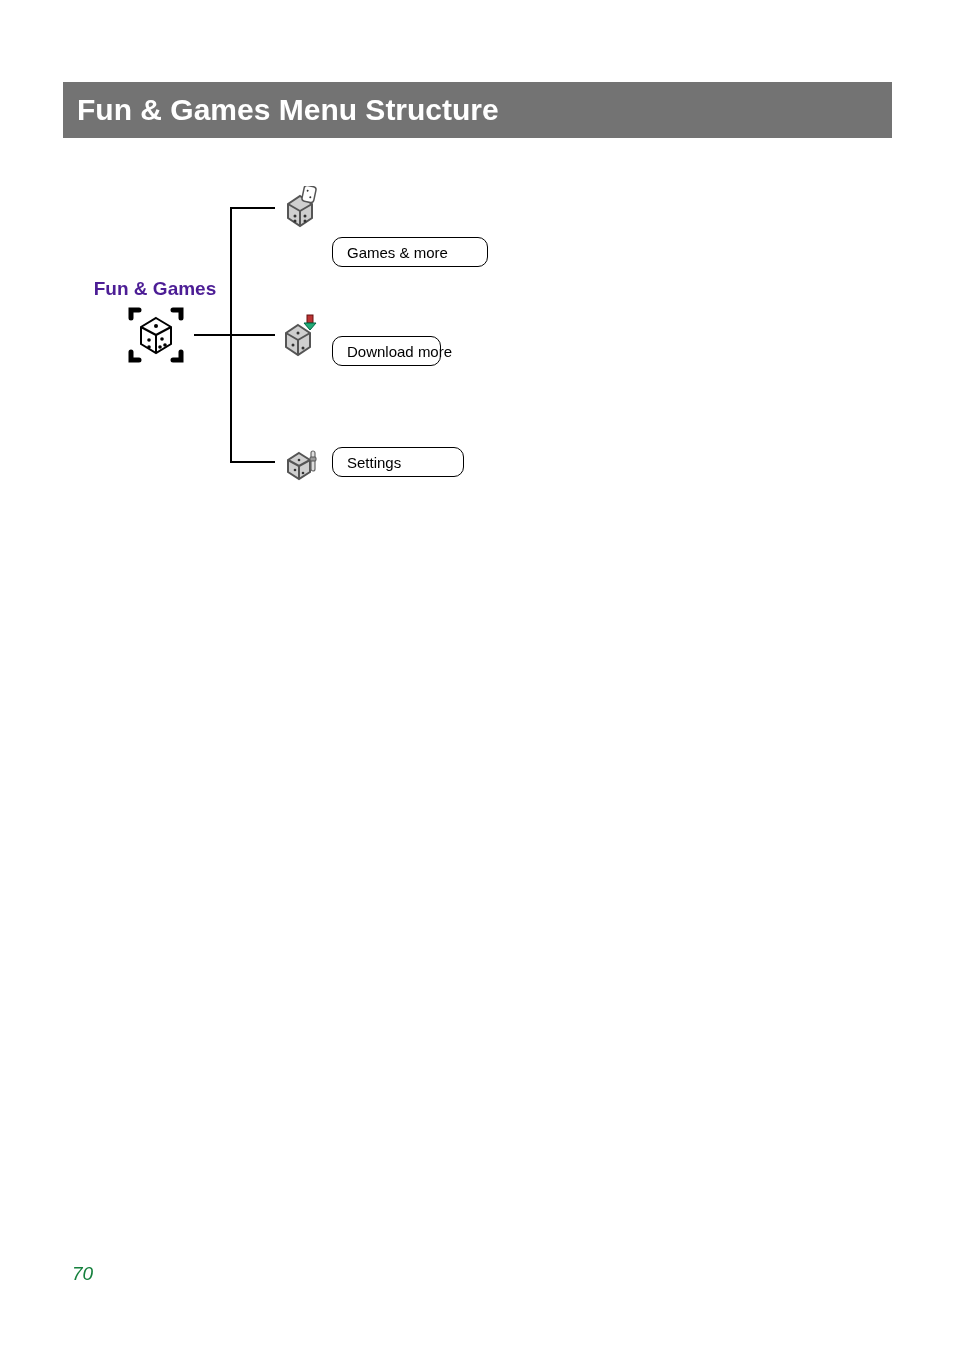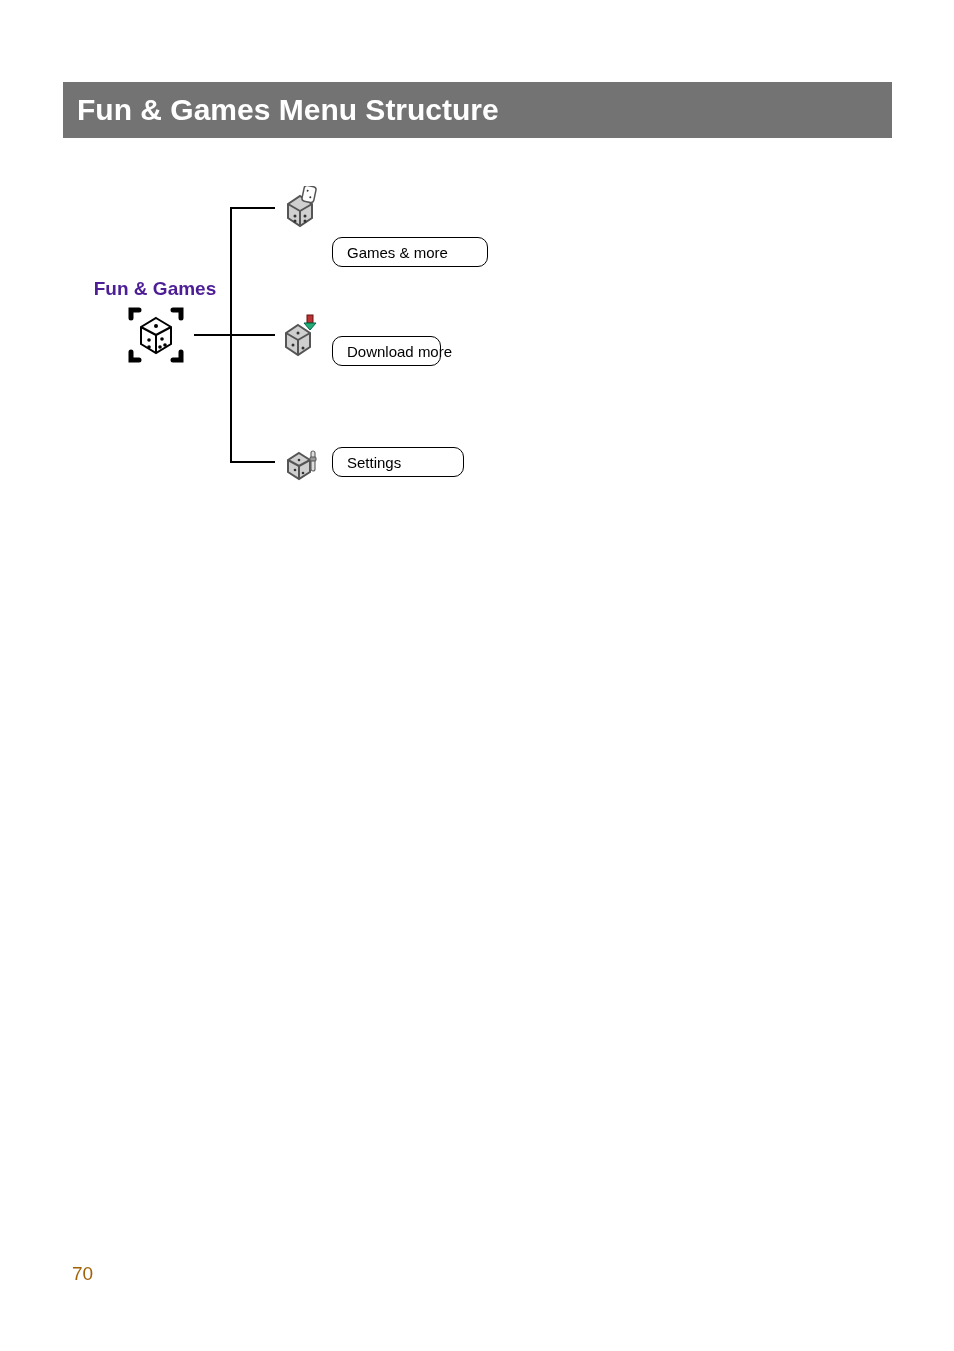--- a/index.html
+++ b/index.html
@@ -74,21 +74,22 @@
     position: absolute;
     width: 44px;
     height: 44px;
   }
 
   .page-number {
     position: absolute;
     left: 72px;
     bottom: 66px;
     font-size: 19px;
-    color: #a16207;
+    color: #15803d;
+    font-style: italic;
   }
 </style>
 </head>
 <body>
 
 <div class="page">
 
   <div class="title-bar">
     <span>Fun &amp; Games Menu Structure</span>
   </div>

